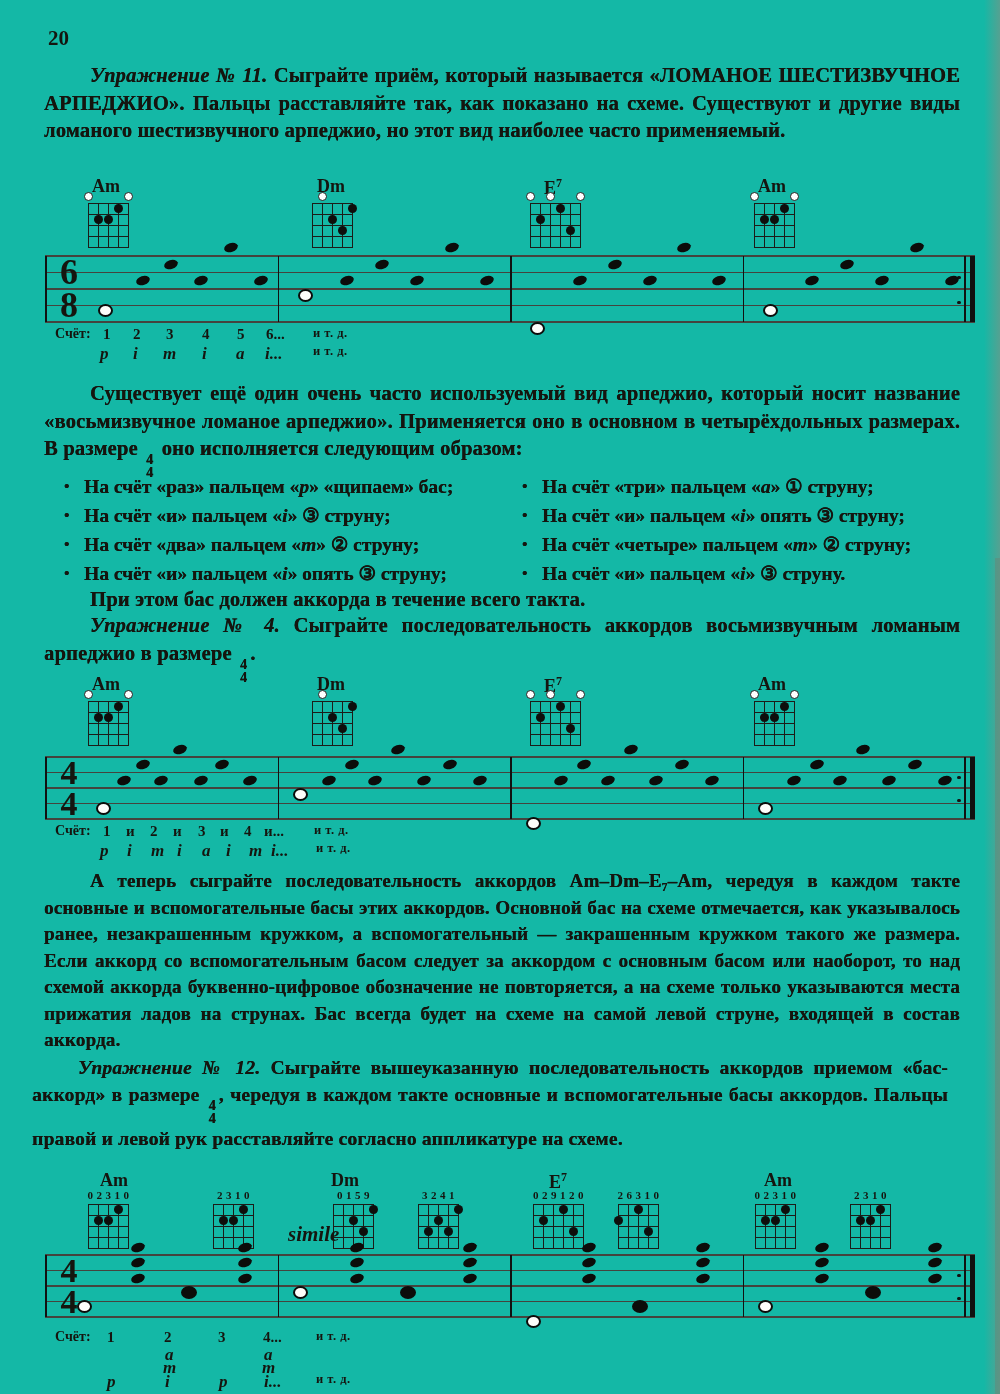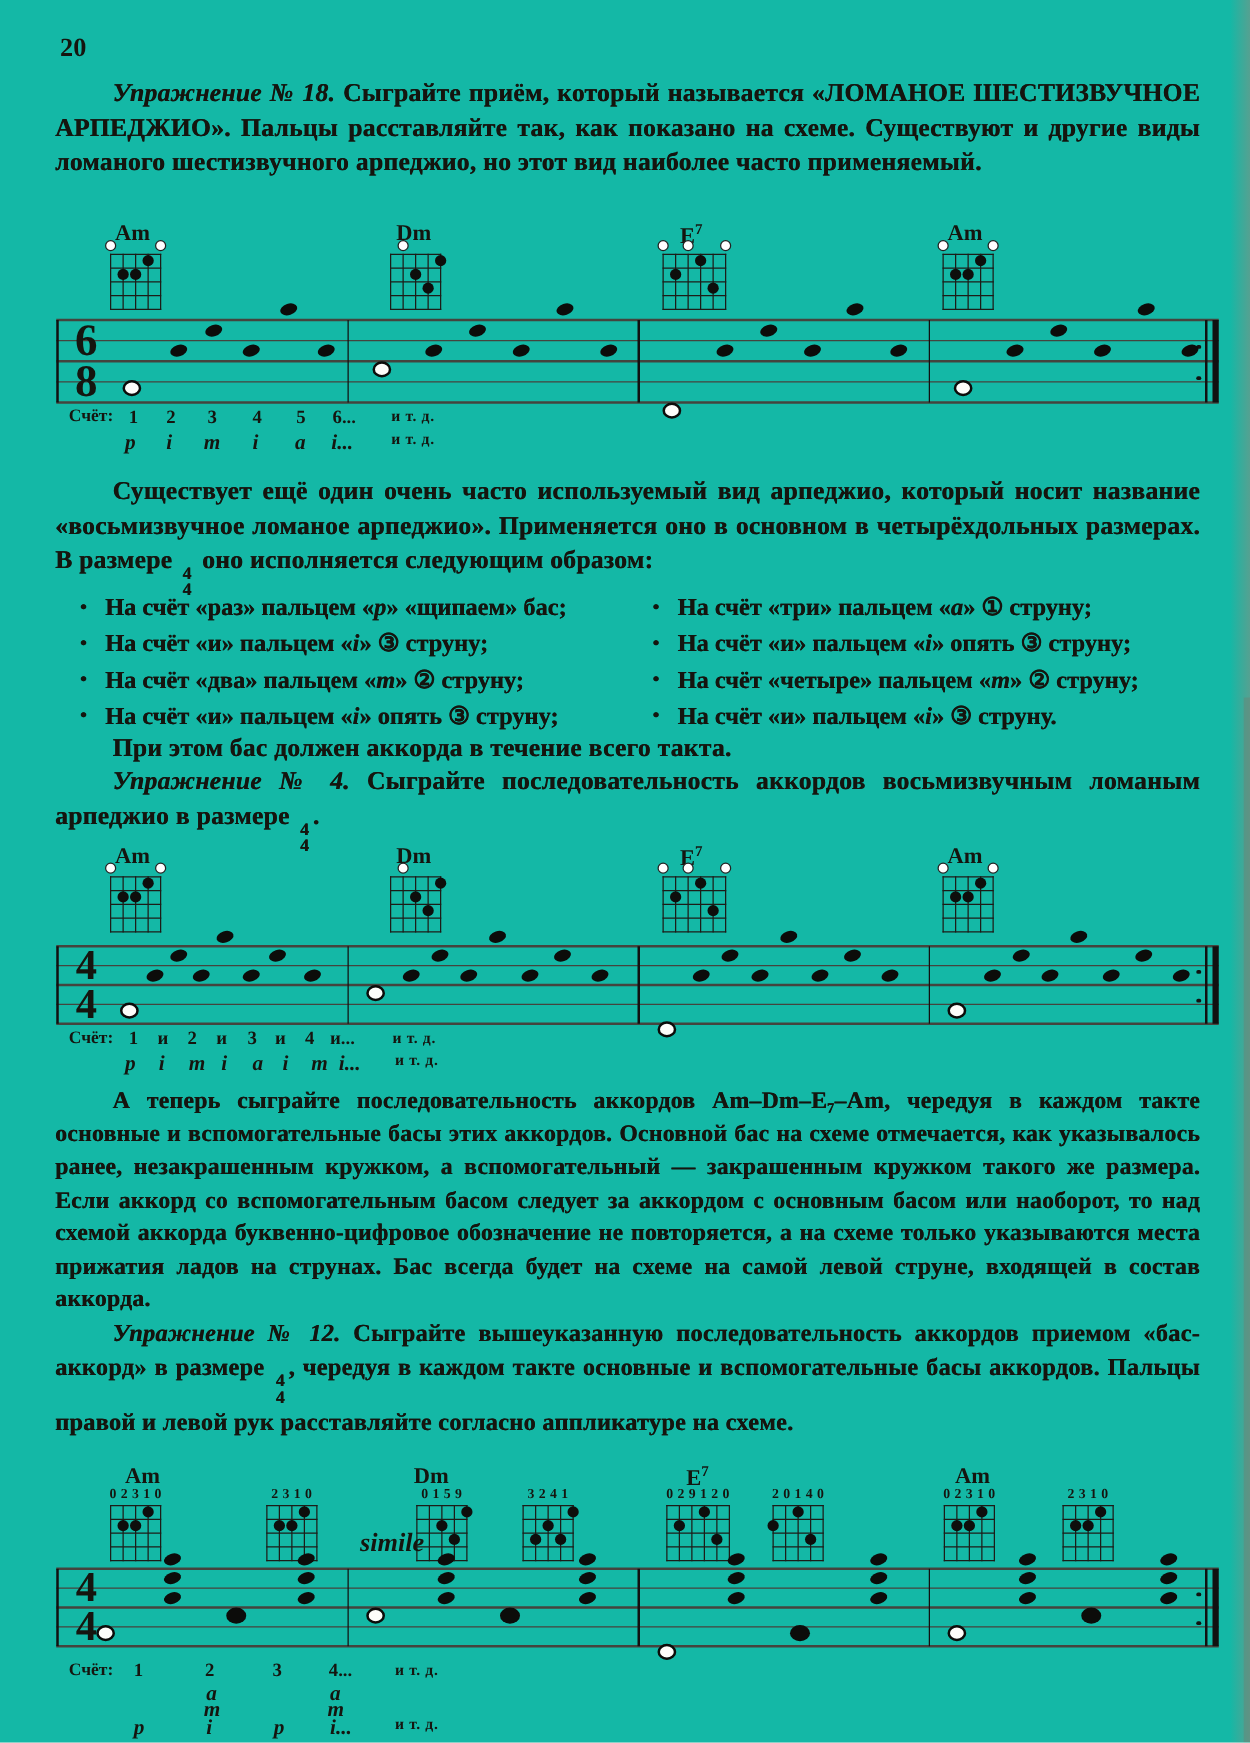--- a/index.html
+++ b/index.html
@@ -46,32 +46,32 @@
   .edge-r{position:absolute;right:0;top:0;width:16px;height:100%;
           background:linear-gradient(to right,rgba(150,152,138,0),rgba(140,142,128,0.55));}
   .edge-r2{position:absolute;right:0;top:40%;width:5px;height:60%;background:rgba(118,120,106,0.35);}
 </style>
 </head>
 <body>
 
 <div id="page">
   <div class="pagenum">20</div>
   <div class="layer" id="text-layer">
-      <div class="para" style="left: 44px; top: 62px; width: 916px;"><i>Упражнение № 18.</i> Сыграйте приём, который называется «ЛОМАНОЕ ШЕСТИЗВУЧНОЕ АРПЕДЖИО». Пальцы расставляйте так, как показано на схеме. Существуют и другие виды ломаного шестизвучного арпеджио, но этот вид наиболее часто применяемый.</div>
+      <div class="para" style="left: 44px; top: 62px; width: 916px;"><i>Упражнение № 11.</i> Сыграйте приём, который называется «ЛОМАНОЕ ШЕСТИЗВУЧНОЕ АРПЕДЖИО». Пальцы расставляйте так, как показано на схеме. Существуют и другие виды ломаного шестизвучного арпеджио, но этот вид наиболее часто применяемый.</div>
       <div class="para" style="left: 44px; top: 380px; width: 916px;">Существует ещё один очень часто используемый вид арпеджио, который носит название «восьмизвучное ломаное арпеджио». Применяется оно в основном в четырёхдольных размерах. В размере <span class="frac">
           <span>4</span>
           <span>4</span>
         </span> оно исполняется следующим образом:</div>
       <div class="para" style="left: 44px; top: 586px; width: 916px;">При этом бас должен аккорда в течение всего такта.</div>
       <div class="para" style="left: 44px; top: 612px; width: 916px;"><i>Упражнение № 4.</i> Сыграйте последовательность аккордов восьмизвучным ломаным арпеджио в размере <span class="frac">
           <span>4</span>
           <span>4</span>
         </span>.</div>
       <div class="para small" style="left: 44px; top: 868px; width: 916px;">А теперь сыграйте последовательность аккордов Am–Dm–E₇–Am, чередуя в каждом такте основные и вспомогательные басы этих аккордов. Основной бас на схеме отмечается, как указывалось ранее, незакрашенным кружком, а вспомогательный — закрашенным кружком такого же размера. Если аккорд со вспомогательным басом следует за аккордом с основным басом или наоборот, то над схемой аккорда буквенно-цифровое обозначение не повторяется, а на схеме только указываются места прижатия ладов на струнах. Бас всегда будет на схеме на самой левой струне, входящей в состав аккорда.</div>
-      <div class="para mid" style="left: 44px; top: 1054px; width: 916px;"><i>Упражнение № 12.</i> Сыграйте вышеуказанную последовательность аккордов приемом «бас-аккорд» в размере <span class="frac">
+      <div class="para mid" style="left: 32px; top: 1054px; width: 916px;"><i>Упражнение № 12.</i> Сыграйте вышеуказанную последовательность аккордов приемом «бас-аккорд» в размере <span class="frac">
           <span>4</span>
           <span>4</span>
         </span>, чередуя в каждом такте основные и вспомогательные басы аккордов. Пальцы правой и левой рук расставляйте согласно аппликатуре на схеме.</div>
     </div>
   <div class="layer" id="bullet-layer">
       <div class="bcol" style="left: 62px; top: 472px; width: 470px;">
         <div class="bitem"><span class="bm">•</span>На счёт «раз» пальцем «<i>p</i>» «щипаем» бас;</div>
         <div class="bitem"><span class="bm">•</span>На счёт «и» пальцем «<i>i</i>» ③ струну;</div>
         <div class="bitem"><span class="bm">•</span>На счёт «два» пальцем «<i>m</i>» ② струну;</div>
         <div class="bitem"><span class="bm">•</span>На счёт «и» пальцем «<i>i</i>» опять ③ струну;</div>
@@ -322,21 +322,21 @@
         <div class="vline" style="left: 29.5px;"></div>
         <div class="vline" style="left: 39.5px;"></div>
         <div class="hline" style="top: -0.5px;"></div>
         <div class="hline" style="top: 10.5px;"></div>
         <div class="hline" style="top: 21.5px;"></div>
         <div class="hline" style="top: 32.5px;"></div>
         <div class="hline" style="top: 43.5px;"></div>
         <div class="dot" style="left: 15.5px; top: 1px;"></div>
         <div class="dot" style="left: -4.5px; top: 12px;"></div>
         <div class="dot" style="left: 25.5px; top: 23px;"></div>
-        <div class="digits" style="left: 22px; top: -15px;">20140</div>
+        <div class="digits" style="left: 22px; top: -15px;">26310</div>
       </div>
       <div class="chlabel" style="left: 764px; top: 1170px;">Am</div>
       <div class="grid" style="left: 755px; top: 1204px; width: 40px; height: 44px;">
         <div class="vline" style="left: -0.5px;"></div>
         <div class="vline" style="left: 9.5px;"></div>
         <div class="vline" style="left: 19.5px;"></div>
         <div class="vline" style="left: 29.5px;"></div>
         <div class="vline" style="left: 39.5px;"></div>
         <div class="hline" style="top: -0.5px;"></div>
         <div class="hline" style="top: 10.5px;"></div>

